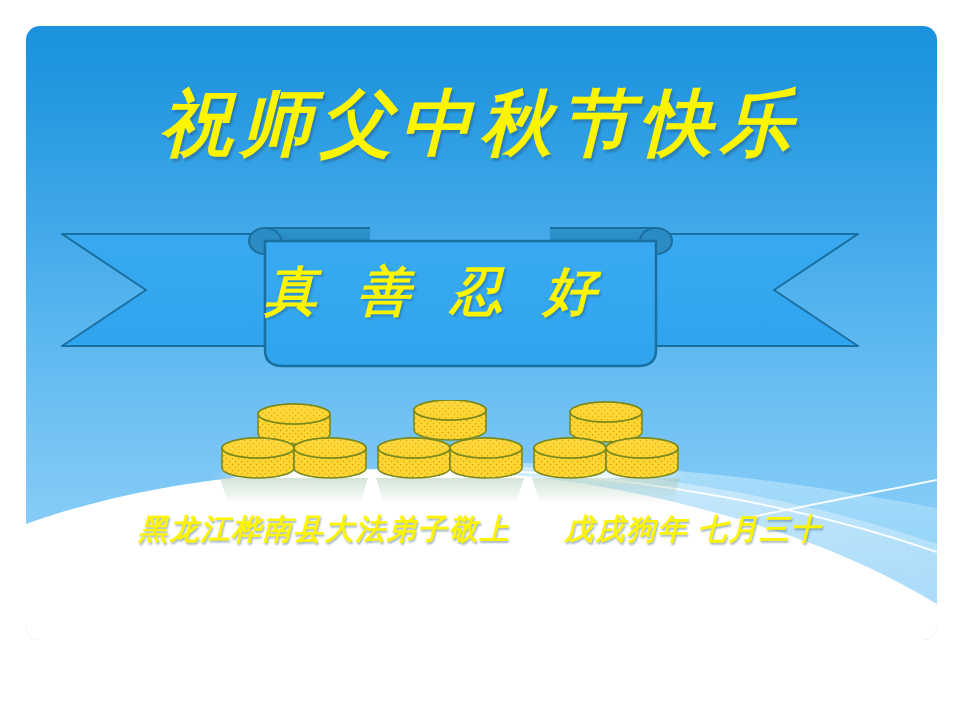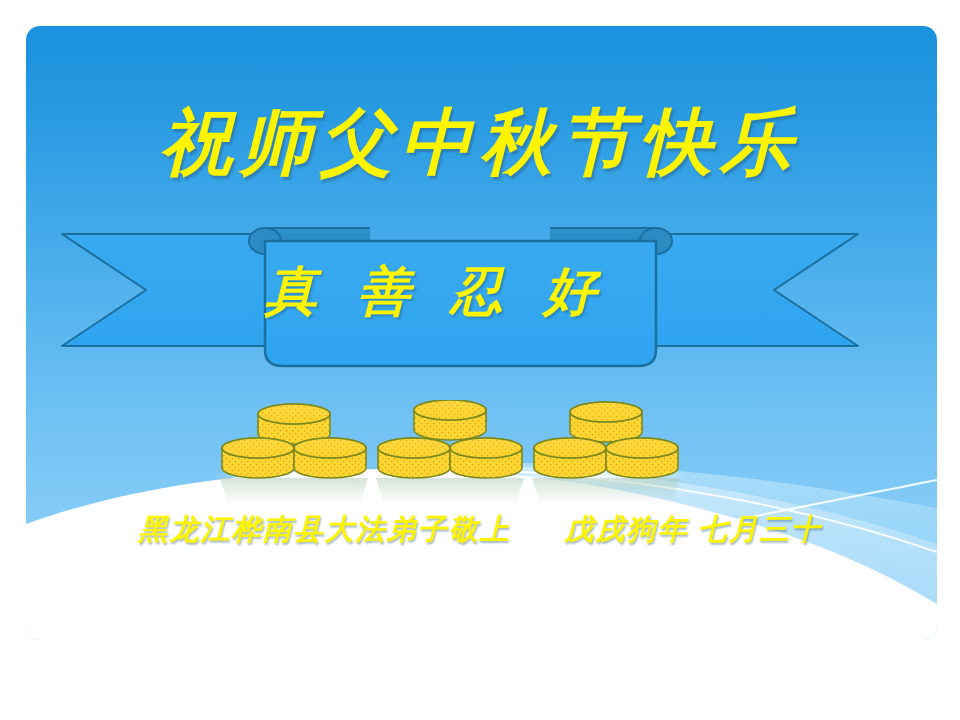--- a/index.html
+++ b/index.html
@@ -61,21 +61,20 @@
     text-align: center;
     font-family: "Liberation Serif", "DejaVu Serif", serif;
     font-size: 72px;
     font-weight: bold;
     font-style: italic;
     letter-spacing: 8px;
     color: #fdf400;
     text-shadow: 2px 3px 2px rgba(40,90,130,0.45);
     white-space: nowrap;
     line-height: 1;
-    margin-top: 19px;
   }
 
   
   #ribbon {
     position: absolute;
     left: 60px;
     top: 218px;
     width: 800px;
     height: 152px;
   }

